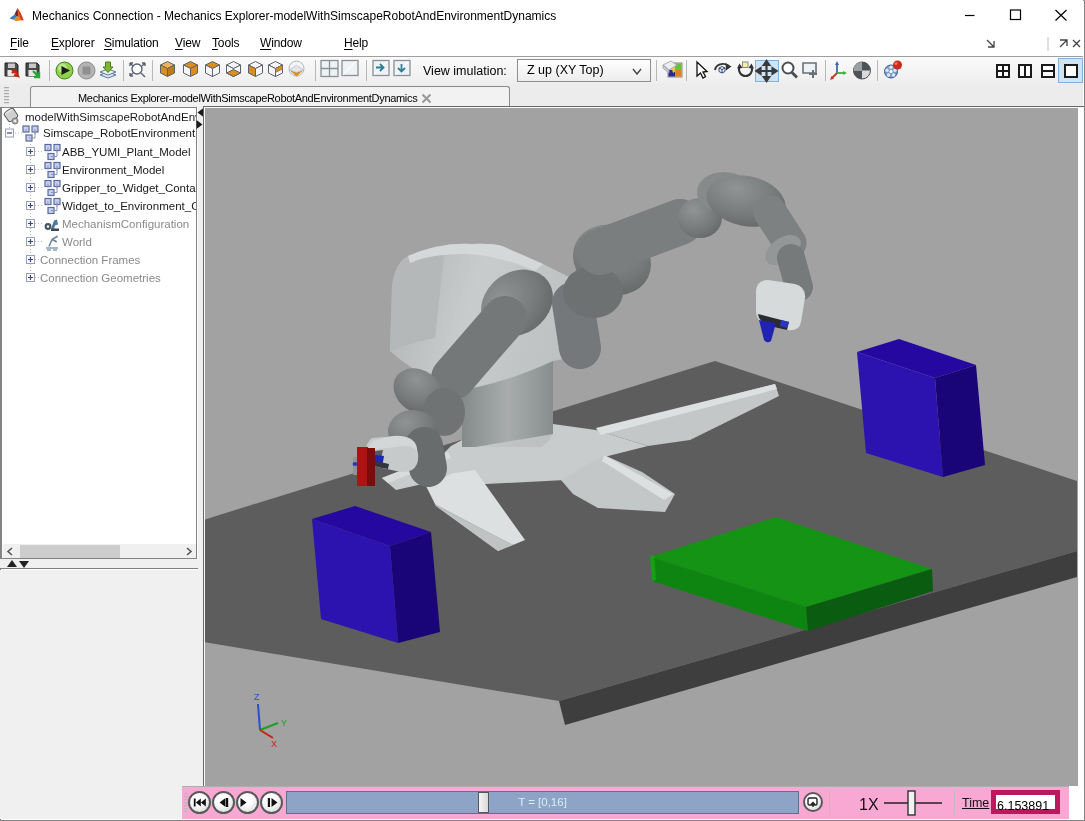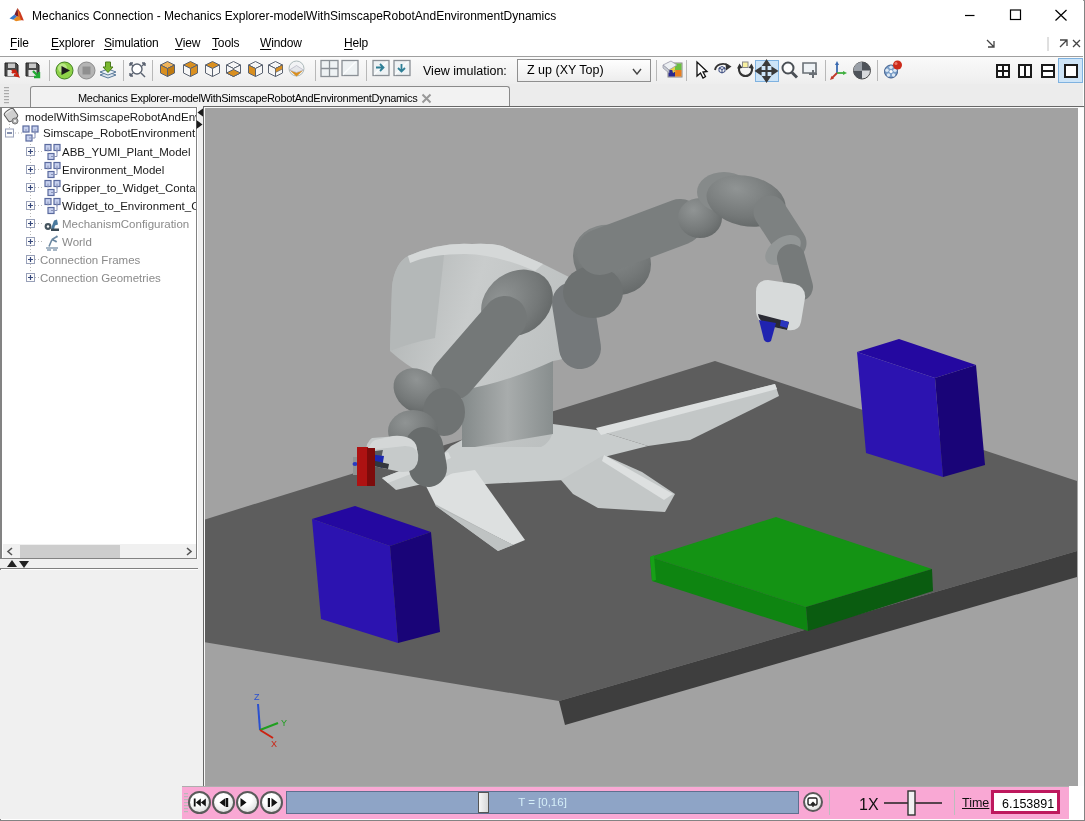--- a/index.html
+++ b/index.html
@@ -38,21 +38,21 @@
 #vscroll { position:absolute; left:874px; top:1px; width:6px; height:678px; background:#fdfdfd; }
 
 #playbar { position:absolute; left:182px; top:786px; width:887px; height:33px; background:#f9a8d4; border-top:1px solid #adadad; }
 .pbtn { position:absolute; top:4px; width:23px; height:23px; border-radius:50%; background:radial-gradient(circle at 40% 30%, #ffffff 35%, #dedede 80%, #c8c8c8); border:2px solid #5a5a5a; }
 #tslider { position:absolute; left:104px; top:4px; width:513px; height:23px; background:#8ea4c6; border:1px solid #5f6f8f; }
 #tslabel { position:absolute; left:0; top:4px; width:100%; text-align:center; font-size:11.5px; color:#d5eef8; }
 #tthumb { position:absolute; left:191px; top:0px; width:11px; height:21px; background:linear-gradient(90deg,#f6f6f6,#d8d8d8); border:1px solid #555; }
 .psep { position:absolute; top:3px; width:1px; height:25px; background:#bdbdbd; }
 #speedtxt { position:absolute; left:677px; top:9px; font-size:16px; color:#111; }
 #timelbl { position:absolute; left:780px; top:9px; font-size:12.5px; color:#111;text-decoration:underline; }
-#timebox { position:absolute; left:809px; top:3px; width:69px; height:24px; background:#fff; border:3px solid #be185d; font-size:12.5px; padding:4px 0 0 8px; }
+#timebox { position:absolute; left:809px; top:3px; width:69px; height:24px; background:#fff; border:5px solid #be185d; font-size:12.5px; padding:4px 0 0 1px; }
 </style>
 </head>
 <body>
 <div id="win"></div>
 
 <div id="titlebar">
   <svg class="abs" style="left:9px;top:6px" width="17" height="17" viewBox="0 0 17 17">
     <polygon points="0.5,12.5 5.5,8.5 8,10.5 4.5,13.8" fill="#3579cc"></polygon>
     <polygon points="5.5,8.5 8.5,2 10.5,11 8,10.5" fill="#7a1f2e"></polygon>
     <polygon points="8.5,2 11.5,6.5 14.8,14.5 10.8,14 9.4,7.5" fill="#cc3a1e"></polygon>

